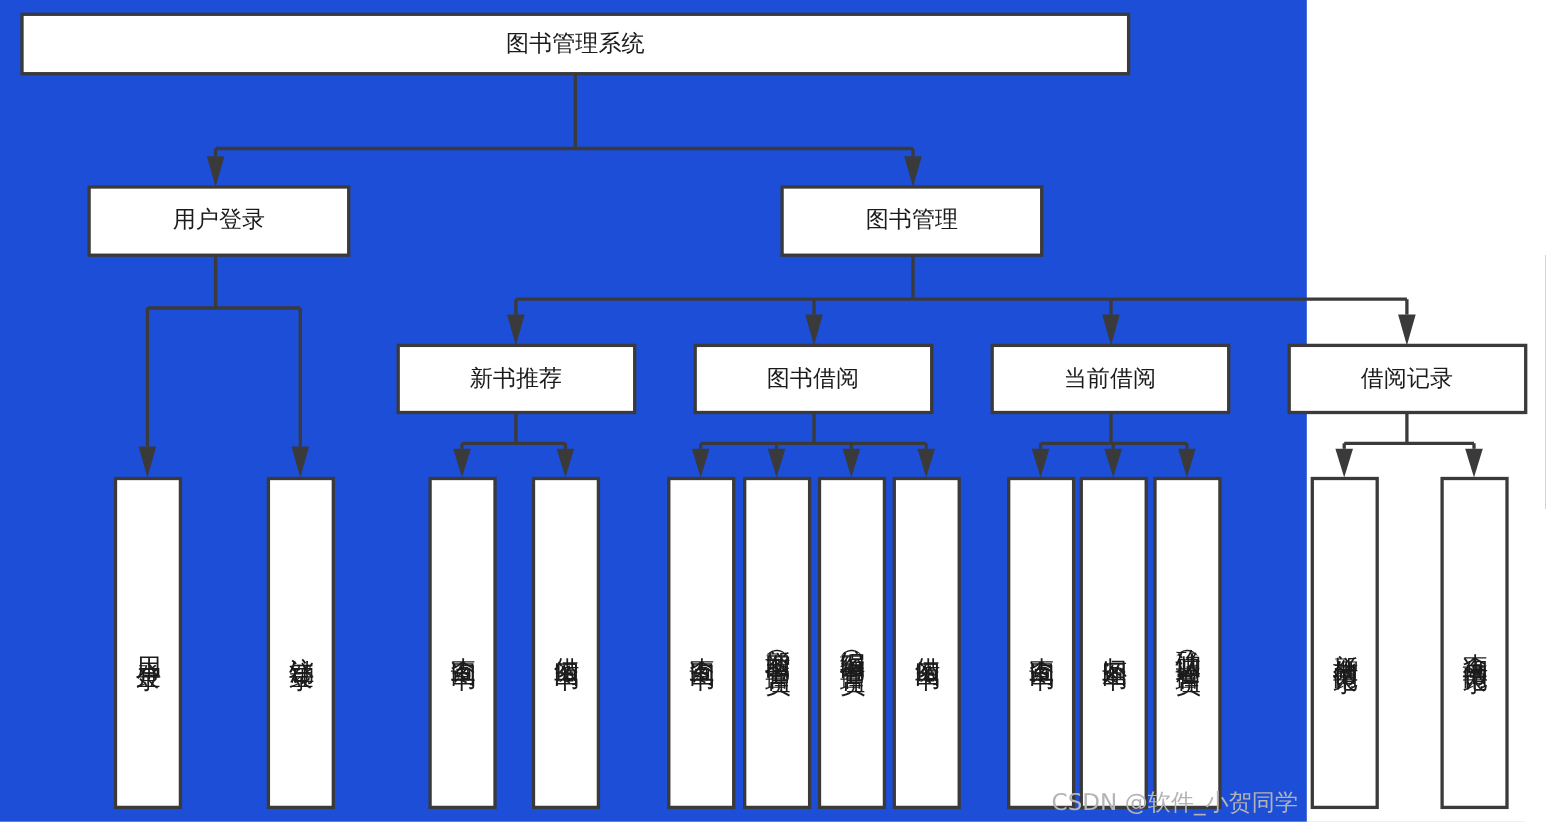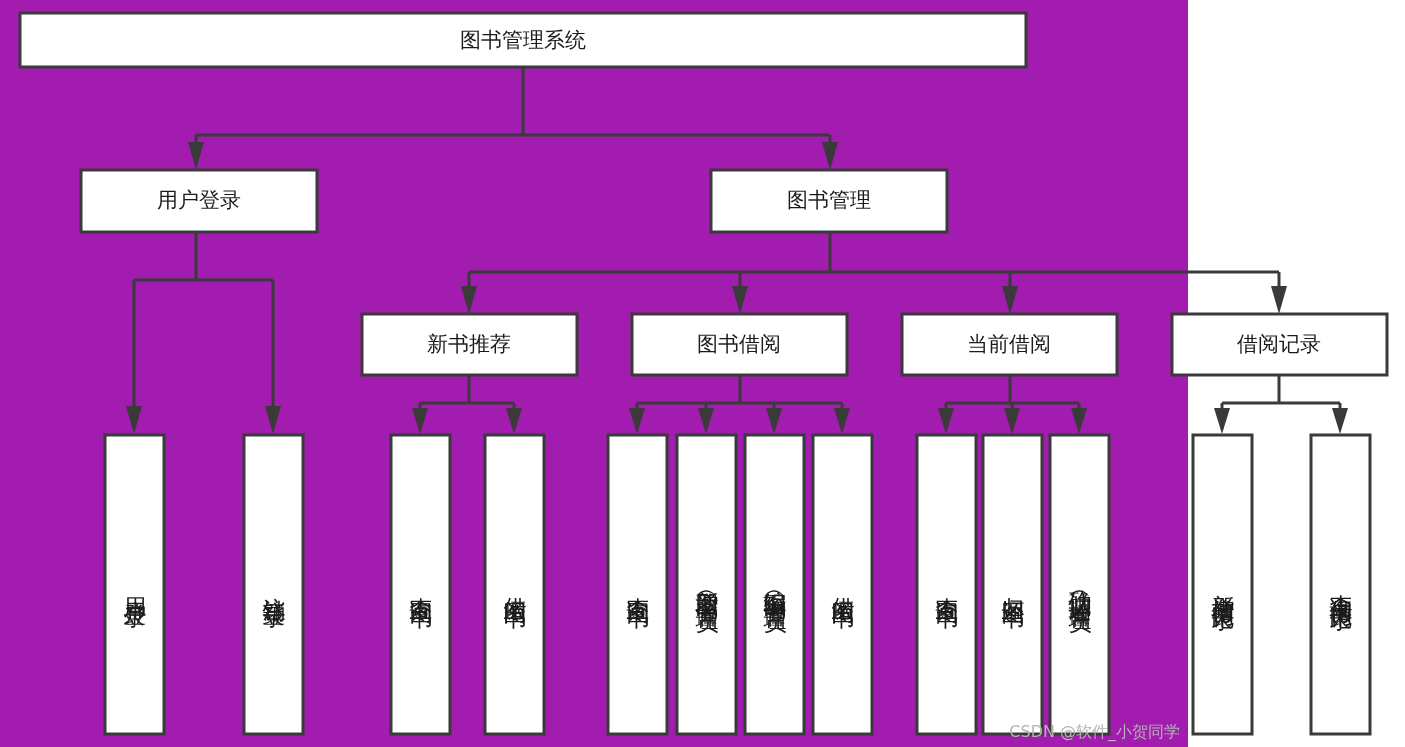--- a/index.html
+++ b/index.html
@@ -10,21 +10,21 @@
   body {
     width: 1405px;
     height: 747px;
     font-family: "DejaVu Sans", "Liberation Sans", sans-serif;
     overflow: hidden;
   }
   #diagram-root {
     position: relative;
     width: 1188px;
     height: 747px;
-    background: #a21caf;
+    background: #1d4ed8;
   }
   svg.flow {
     position: absolute;
     left: 0;
     top: 0;
     width: 1405px;
     height: 747px;
   }
   .node-box {
     fill: #ffffff;
@@ -56,21 +56,21 @@
     text-orientation: upright;
     letter-spacing: 3px;
     dominant-baseline: middle;
     text-anchor: middle;
   }
   .watermark {
     position: absolute;
     right: 8px;
     bottom: 4px;
     font-family: "DejaVu Sans", "Liberation Sans", sans-serif;
-    font-size: 16px;
+    font-size: 21px;
     color: #b4b4b4;
     white-space: nowrap;
     user-select: none;
   }
 </style>
 </head>
 <body>
 
 <div id="diagram-root">
 

